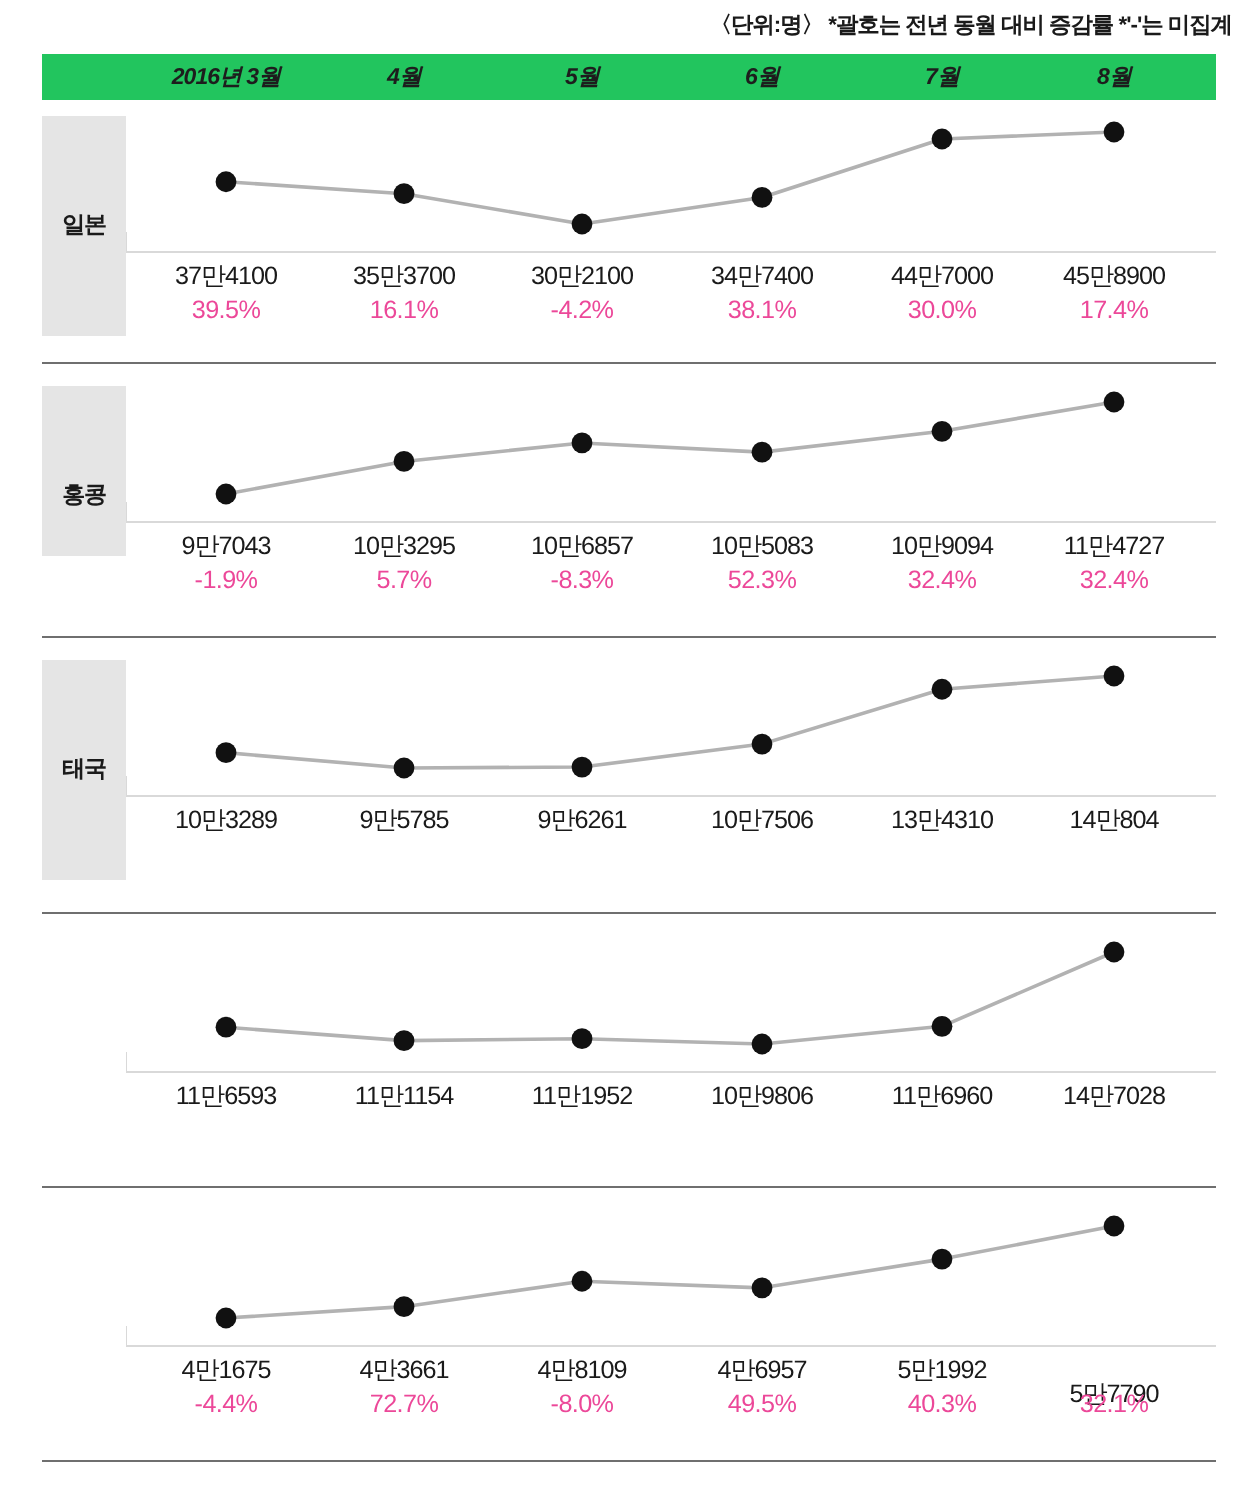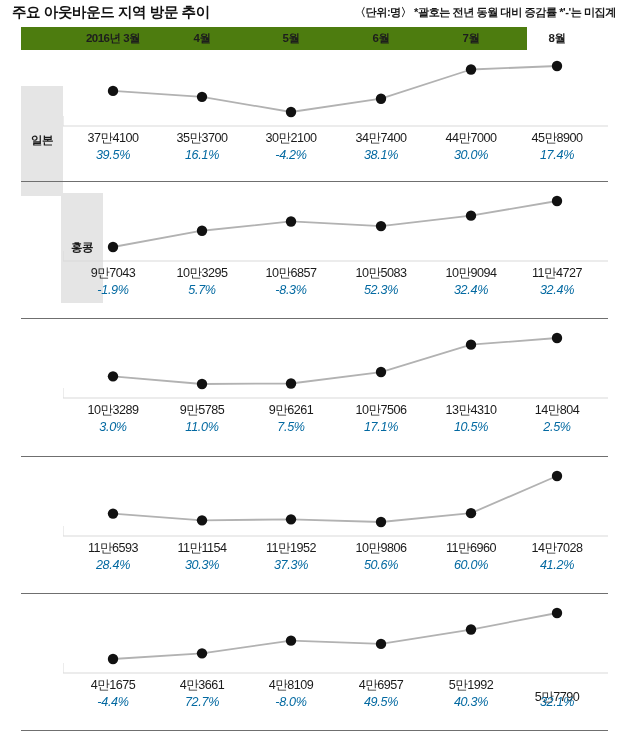--- a/index.html
+++ b/index.html
@@ -48,23 +48,24 @@
     letter-spacing: -0.5px;
     color: #1a1a1a;
     white-space: nowrap;
   }
 
   
   .month-header {
     position: absolute;
     left: 21px;
     top: 27px;
-    width: 506px;
+    width: 587px;
     height: 23px;
-    background: #4d7c0f;
+    background: #22c55e;
+    font-style: italic;
   }
   .month-cell {
     position: absolute;
     top: 4px;
     width: 86px;
     margin-left: -43px;
     text-align: center;
     font-size: 11.5px;
     font-weight: bold;
     letter-spacing: -0.5px;
@@ -121,54 +122,52 @@
     color: #1a1a1a;
     white-space: nowrap;
   }
   .pct-cell {
     position: absolute;
     width: 96px;
     margin-left: -48px;
     text-align: center;
     font-size: 12.6px;
     letter-spacing: -0.3px;
-    color: #0369a1;
-    white-space: nowrap;
-    font-style: italic;
+    color: #ec4899;
+    white-space: nowrap;
   }
   .divider {
     position: absolute;
     left: 21px;
     width: 587px;
     height: 0;
     border-top: 1.3px solid #6f6f6f;
   }
 </style>
 </head>
 <body>
 
 <div class="page">
 
   <div class="titlebar">
-    <div class="chart-title">주요 아웃바운드 지역 방문 추이</div>
     <div class="chart-note">〈단위:명〉 *괄호는 전년 동월 대비 증감률 *'-'는 미집계</div>
   </div>
 
   <div class="month-header" id="month-header">
       <div class="month-cell" style="left: 92px;">2016년 3월</div>
       <div class="month-cell" style="left: 181px;">4월</div>
       <div class="month-cell" style="left: 270px;">5월</div>
       <div class="month-cell" style="left: 360px;">6월</div>
       <div class="month-cell" style="left: 450px;">7월</div>
       <div class="month-cell" style="left: 536px;">8월</div>
     </div>
 
   <div id="sections-host">
       <div class="section" style="top: 58px; height: 115px;">
-        <div class="section-label-box" style="height: 110px; margin-top: 28px;">
+        <div class="section-label-box" style="height: 110px;">
           <div class="section-label-text" style="top: 47px;">일본</div>
         </div>
         <div class="plot">
           <svg width="545" height="70" viewBox="0 0 545 70">
             <line x1="0" y1="68" x2="545" y2="68" stroke="#d9d9d9" stroke-width="1"></line>
             <line x1="0" y1="58" x2="0" y2="68" stroke="#d9d9d9" stroke-width="1"></line>
             <polyline points="50,32.87755102040816 139,38.86224489795919 228,54 318,40.71045918367347 408,11.491071428571423 494,8" fill="none" stroke="#b2b2b2" stroke-width="1.8" stroke-linejoin="round" stroke-linecap="round"></polyline>
             <circle cx="50" cy="32.87755102040816" r="5.2" fill="#111111"></circle>
             <circle cx="139" cy="38.86224489795919" r="5.2" fill="#111111"></circle>
             <circle cx="228" cy="54" r="5.2" fill="#111111"></circle>
@@ -188,21 +187,21 @@
         <div class="values-row" style="top: 90px;">
           <div class="pct-cell" style="left: 113px;">39.5%</div>
           <div class="pct-cell" style="left: 202px;">16.1%</div>
           <div class="pct-cell" style="left: 291px;">-4.2%</div>
           <div class="pct-cell" style="left: 381px;">38.1%</div>
           <div class="pct-cell" style="left: 471px; text-align: center;">30.0%</div>
           <div class="pct-cell" style="left: 557px;">17.4%</div>
         </div>
       </div>
       <div class="section" style="top: 193px; height: 115px;">
-        <div class="section-label-box" style="height: 110px; margin-left: 40px;">
+        <div class="section-label-box" style="height: 85px;">
           <div class="section-label-text" style="top: 47px;">홍콩</div>
         </div>
         <div class="plot">
           <svg width="545" height="70" viewBox="0 0 545 70">
             <line x1="0" y1="68" x2="545" y2="68" stroke="#d9d9d9" stroke-width="1"></line>
             <line x1="0" y1="58" x2="0" y2="68" stroke="#d9d9d9" stroke-width="1"></line>
             <polyline points="50,54 139,37.73716353766116 228,28.47161275729473 318,33.08617959737616 408,22.65268038905225 494,8" fill="none" stroke="#b2b2b2" stroke-width="1.8" stroke-linejoin="round" stroke-linecap="round"></polyline>
             <circle cx="50" cy="54" r="5.2" fill="#111111"></circle>
             <circle cx="139" cy="37.73716353766116" r="5.2" fill="#111111"></circle>
             <circle cx="228" cy="28.47161275729473" r="5.2" fill="#111111"></circle>
@@ -222,20 +221,23 @@
         <div class="values-row" style="top: 90px;">
           <div class="pct-cell" style="left: 113px;">-1.9%</div>
           <div class="pct-cell" style="left: 202px;">5.7%</div>
           <div class="pct-cell" style="left: 291px;">-8.3%</div>
           <div class="pct-cell" style="left: 381px;">52.3%</div>
           <div class="pct-cell" style="left: 471px;">32.4%</div>
           <div class="pct-cell" style="left: 557px;">32.4%</div>
         </div>
       </div>
       <div class="section" style="top: 330px; height: 115px;">
+        <div class="section-label-box" style="height: 110px;">
+          <div class="section-label-text" style="top: 47px;">태국</div>
+        </div>
         <div class="plot">
           <svg width="545" height="70" viewBox="0 0 545 70">
             <line x1="0" y1="68" x2="545" y2="68" stroke="#d9d9d9" stroke-width="1"></line>
             <line x1="0" y1="58" x2="0" y2="68" stroke="#d9d9d9" stroke-width="1"></line>
             <polyline points="50,46.332481841000465 139,54 228,53.513627579466444 318,42.02359003976099 408,14.635509451564893 494,8" fill="none" stroke="#b2b2b2" stroke-width="1.8" stroke-linejoin="round" stroke-linecap="round"></polyline>
             <circle cx="50" cy="46.332481841000465" r="5.2" fill="#111111"></circle>
             <circle cx="139" cy="54" r="5.2" fill="#111111"></circle>
             <circle cx="228" cy="53.513627579466444" r="5.2" fill="#111111"></circle>
             <circle cx="318" cy="42.02359003976099" r="5.2" fill="#111111"></circle>
             <circle cx="408" cy="14.635509451564893" r="5.2" fill="#111111"></circle>
@@ -243,28 +245,20 @@
           </svg>
         </div>
         <div class="values-row" style="top: 72px; text-decoration: underline;">
           <div class="val-cell" style="left: 113px;">10만3289</div>
           <div class="val-cell" style="left: 202px;">9만5785</div>
           <div class="val-cell" style="left: 291px; text-align: center;">9만6261</div>
           <div class="val-cell" style="left: 381px;">10만7506</div>
           <div class="val-cell" style="left: 471px;">13만4310</div>
           <div class="val-cell" style="left: 557px;">14만804</div>
         </div>
-        <div class="values-row" style="top: 90px;">
-          <div class="pct-cell" style="left: 113px;">3.0%</div>
-          <div class="pct-cell" style="left: 202px;">11.0%</div>
-          <div class="pct-cell" style="left: 291px;">7.5%</div>
-          <div class="pct-cell" style="left: 381px;">17.1%</div>
-          <div class="pct-cell" style="left: 471px;">10.5%</div>
-          <div class="pct-cell" style="left: 557px;">2.5%</div>
-        </div>
       </div>
       <div class="section" style="top: 468px; height: 115px;">
         <div class="plot">
           <svg width="545" height="70" viewBox="0 0 545 70">
             <line x1="0" y1="68" x2="545" y2="68" stroke="#d9d9d9" stroke-width="1"></line>
             <line x1="0" y1="58" x2="0" y2="68" stroke="#d9d9d9" stroke-width="1"></line>
             <polyline points="50,45.61243350706572 139,52.334103487185 228,51.3479125248509 318,54 408,45.158884530653914 494,8" fill="none" stroke="#b2b2b2" stroke-width="1.8" stroke-linejoin="round" stroke-linecap="round"></polyline>
             <circle cx="50" cy="45.61243350706572" r="5.2" fill="#111111"></circle>
             <circle cx="139" cy="52.334103487185" r="5.2" fill="#111111"></circle>
             <circle cx="228" cy="51.3479125248509" r="5.2" fill="#111111"></circle>
@@ -274,28 +268,20 @@
           </svg>
         </div>
         <div class="values-row" style="top: 72px;">
           <div class="val-cell" style="left: 113px;">11만6593</div>
           <div class="val-cell" style="left: 202px;">11만1154</div>
           <div class="val-cell" style="left: 291px;">11만1952</div>
           <div class="val-cell" style="left: 381px;">10만9806</div>
           <div class="val-cell" style="left: 471px;">11만6960</div>
           <div class="val-cell" style="left: 557px;">14만7028</div>
         </div>
-        <div class="values-row" style="top: 90px;">
-          <div class="pct-cell" style="left: 113px;">28.4%</div>
-          <div class="pct-cell" style="left: 202px;">30.3%</div>
-          <div class="pct-cell" style="left: 291px;">37.3%</div>
-          <div class="pct-cell" style="left: 381px;">50.6%</div>
-          <div class="pct-cell" style="left: 471px;">60.0%</div>
-          <div class="pct-cell" style="left: 557px;">41.2%</div>
-        </div>
       </div>
       <div class="section" style="top: 605px; height: 115px;">
         <div class="plot">
           <svg width="545" height="70" viewBox="0 0 545 70">
             <line x1="0" y1="68" x2="545" y2="68" stroke="#d9d9d9" stroke-width="1"></line>
             <line x1="0" y1="58" x2="0" y2="68" stroke="#d9d9d9" stroke-width="1"></line>
             <polyline points="50,54 139,48.330995966490846 228,35.634253800806704 318,38.922618678250075 408,24.5502947564381 494,8" fill="none" stroke="#b2b2b2" stroke-width="1.8" stroke-linejoin="round" stroke-linecap="round"></polyline>
             <circle cx="50" cy="54" r="5.2" fill="#111111"></circle>
             <circle cx="139" cy="48.330995966490846" r="5.2" fill="#111111"></circle>
             <circle cx="228" cy="35.634253800806704" r="5.2" fill="#111111"></circle>

